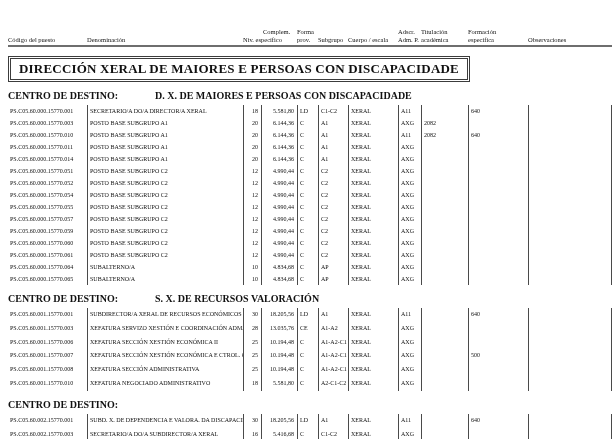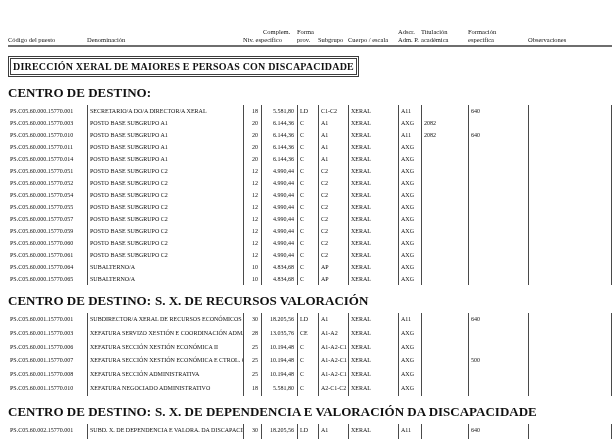--- a/index.html
+++ b/index.html
@@ -17,26 +17,26 @@
     border-bottom:2px solid #6e6e6e;
     padding-bottom:1px;
   }
   .colhead .h { font-size:6.5px; line-height:8px; white-space:nowrap; overflow:hidden; }
   .colhead .h .l1 { min-height:8px; }
   .h-nivespec .l1 { padding-left:20px; }
 
   
   .boxtitle {
     display:inline-block; margin-top:9px;
-    border:3px double #3c3c3c; padding:2px 2px;
-    font-weight:bold; font-size:10px; letter-spacing:.2px; white-space:nowrap;
+    border:3px double #3c3c3c; padding:2px 8px;
+    font-weight:bold; font-size:13px; letter-spacing:.2px; white-space:nowrap;
   }
 
   
-  .section-head { display:flex; font-weight:bold; font-size:13px; margin:8px 0 4px 0; white-space:nowrap; }
+  .section-head { display:flex; font-weight:bold; font-size:10px; margin:8px 0 4px 0; white-space:nowrap; }
   .section-head .lbl { width:147px; flex:0 0 147px; }
 
   
   .rows { width:604px; }
   .row {
     display:grid;
     grid-template-columns:79px 156px 18px 36px 21px 30px 50px 23px 47px 60px 84px;
     height:12px; font-size:6px; line-height:12px;
   }
   .section.loose .row { height:13.8px; line-height:13.8px; }
@@ -95,20 +95,21 @@
         <div class="l2">Observaciones</div>
       </div>
     </div>
 
     <div class="boxtitle">DIRECCIÓN XERAL DE MAIORES E PERSOAS CON DISCAPACIDADE</div>
 
     <div id="sections">
   <div class="section">
     <div class="section-head">
       <div class="lbl">CENTRO DE DESTINO:</div>
+      <div class="nm">D. X. DE MAIORES E PERSOAS CON DISCAPACIDADE</div>
     </div>
     <div class="rows">
   <div class="row">
     <div>PS.C05.60.000.15770.001</div>
     <div class="c">SECRETARIO/A DO/A DIRECTOR/A XERAL</div>
     <div class="c num">18</div>
     <div class="c num">5.581,80</div>
     <div class="c">LD</div>
     <div class="c">C1-C2</div>
     <div class="c">XERAL</div>
@@ -404,21 +405,20 @@
     <div class="c"></div>
     <div class="c"></div>
     <div class="c last"></div>
   </div>
 </div>
   </div>
 
   <div class="section loose">
     <div class="section-head">
       <div class="lbl">CENTRO DE DESTINO:</div>
-      <div class="nm">S. X. DE DEPENDENCIA E VALORACIÓN DA DISCAPACIDADE</div>
     </div>
     <div class="rows">
   <div class="row">
     <div>PS.C05.60.002.15770.001</div>
     <div class="c">SUBD. X. DE DEPENDENCIA E VALORA. DA DISCAPACIDADE</div>
     <div class="c num">30</div>
     <div class="c num">18.205,56</div>
     <div class="c">LD</div>
     <div class="c">A1</div>
     <div class="c">XERAL</div>

